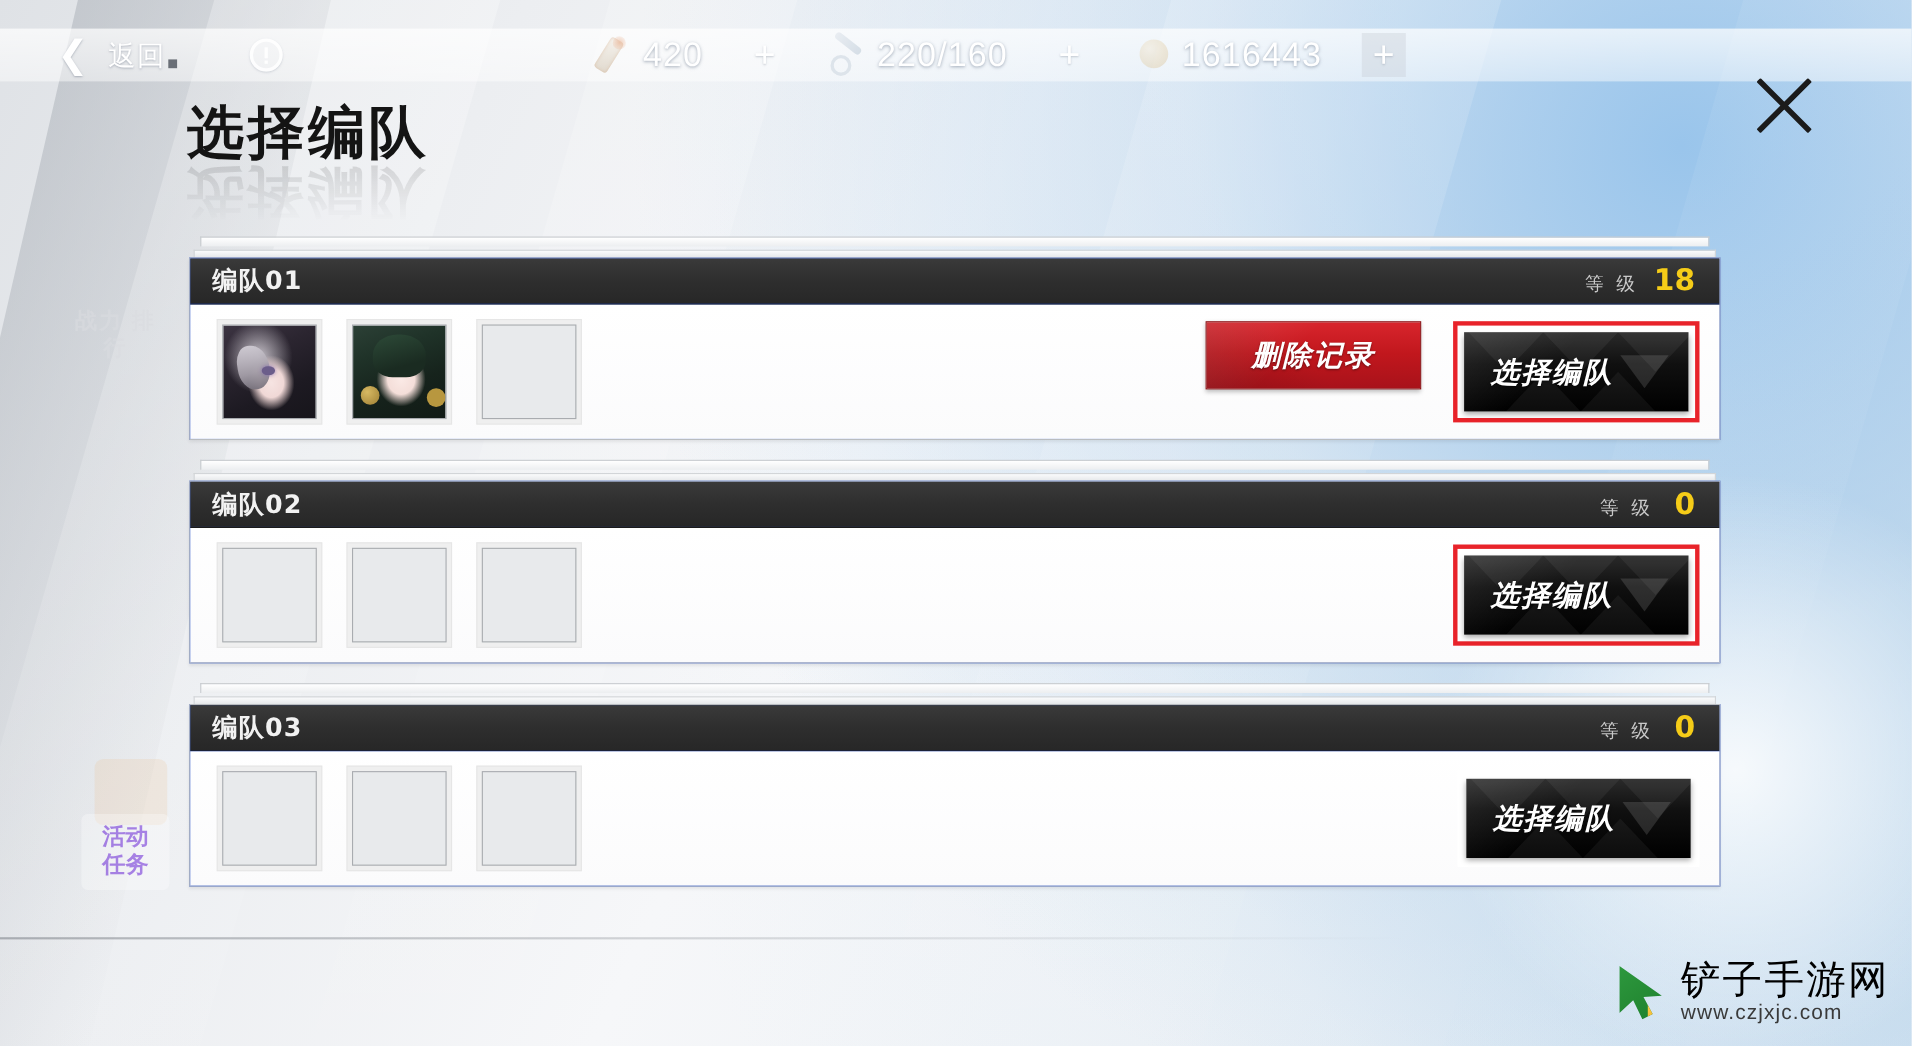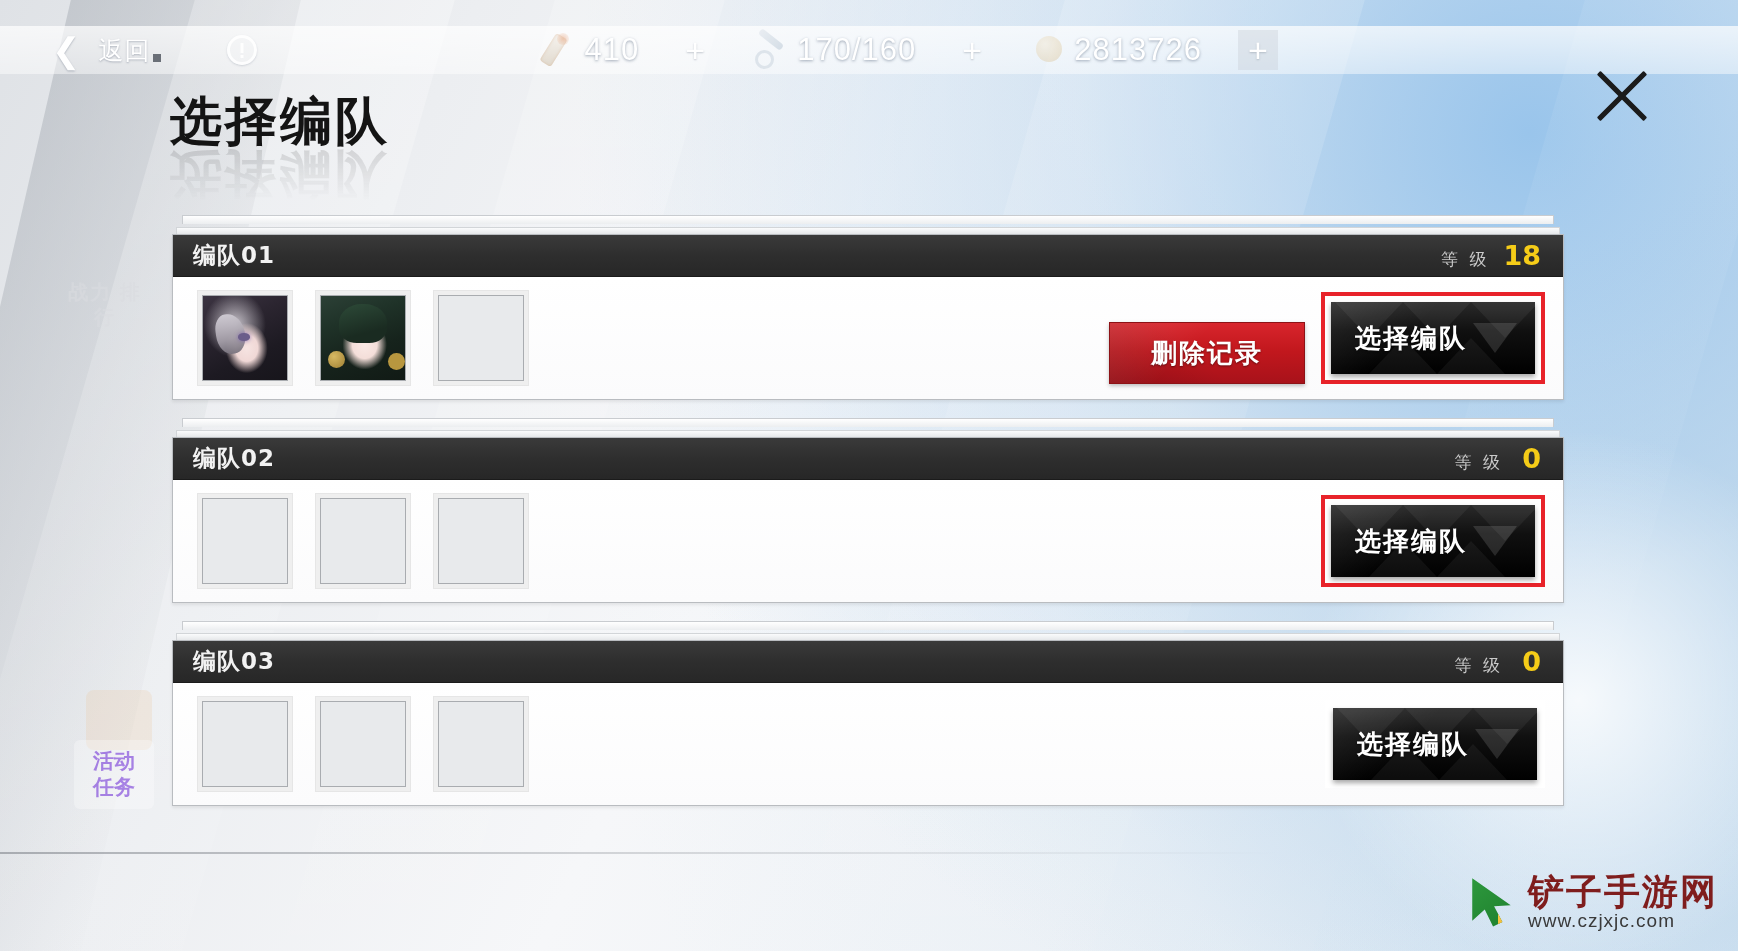--- a/index.html
+++ b/index.html
@@ -338,21 +338,21 @@
   .p-koko::after {
     content: ""; position: absolute; left: 8%; bottom: 14%;
     width: 20%; height: 20%;
     background: radial-gradient(circle at 35% 32%, #d7b963, #9e7f33);
     border-radius: 50%;
     box-shadow: 60px 2px 0 0 #b8973f;
   }
 
   .team-actions {
     margin-left: auto;
-    display: flex; align-items: flex-end; gap: 0;
+    display: flex; align-items: flex-start; gap: 13px; font-style: italic;
   }
 
   .btn-delete {
     width: 196px; height: 62px;
     display: flex; align-items: center; justify-content: center;
     color: #ffffff; font-size: 26px; font-weight: bold;
     letter-spacing: 2px;
     font-family: "DejaVu Sans", "Liberation Sans", sans-serif;
     border: 1px solid #8d1216;
     background:
@@ -458,21 +458,21 @@
     background: linear-gradient(145deg,#2f9a3f,#1d7f2c);
     clip-path: polygon(12% 4%, 12% 86%, 36% 64%, 52% 97%, 70% 88%, 54% 58%, 86% 56%);
   }
   .wm-cursor i {
     position: absolute; right: -4px; bottom: -4px;
     width: 24px; height: 24px; border-radius: 4px;
     background: linear-gradient(145deg,#ffd24d,#e8a01c);
   }
   .wm-cz-text { line-height: 1.05; }
   .wm-cz-name {
-    font-size: 36px; font-weight: bold; color: #7f1d1d;
+    font-size: 36px; font-weight: normal; color: #000000;
     letter-spacing: 2px;
     font-family: "DejaVu Sans", "Liberation Sans", sans-serif;
   }
   .wm-cz-url {
     font-size: 19px; color: #3a3a3a; letter-spacing: 1px;
     font-family: "Liberation Sans", sans-serif;
   }
 
   .bottom-divider {
     position: absolute; left: 0; bottom: 97px;
@@ -511,33 +511,33 @@
       <span class="top-dot"></span>
     </div>
 
 
     <div class="seg">
       <span class="warn-icon"></span>
     </div>
 
     <div class="res-group" style="margin-left:280px">
       <span class="res-icon battery"></span>
-      <span class="res-value">410</span>
+      <span class="res-value">420</span>
       <span class="res-plus plain">+</span>
     </div>
 
     <div class="res-group" style="margin-left:24px">
       <span class="res-icon key"></span>
-      <span class="res-value">170/160</span>
+      <span class="res-value">220/160</span>
       <span class="res-plus plain">+</span>
     </div>
 
     <div class="res-group" style="margin-left:24px">
       <span class="res-icon coin"></span>
-      <span class="res-value">2813726</span>
+      <span class="res-value">1616443</span>
       <span class="res-plus">+</span>
     </div>
   </div>
 
   <div class="close-x">
     <i></i>
     <i></i>
   </div>
 
   <div class="page-title-wrap">

